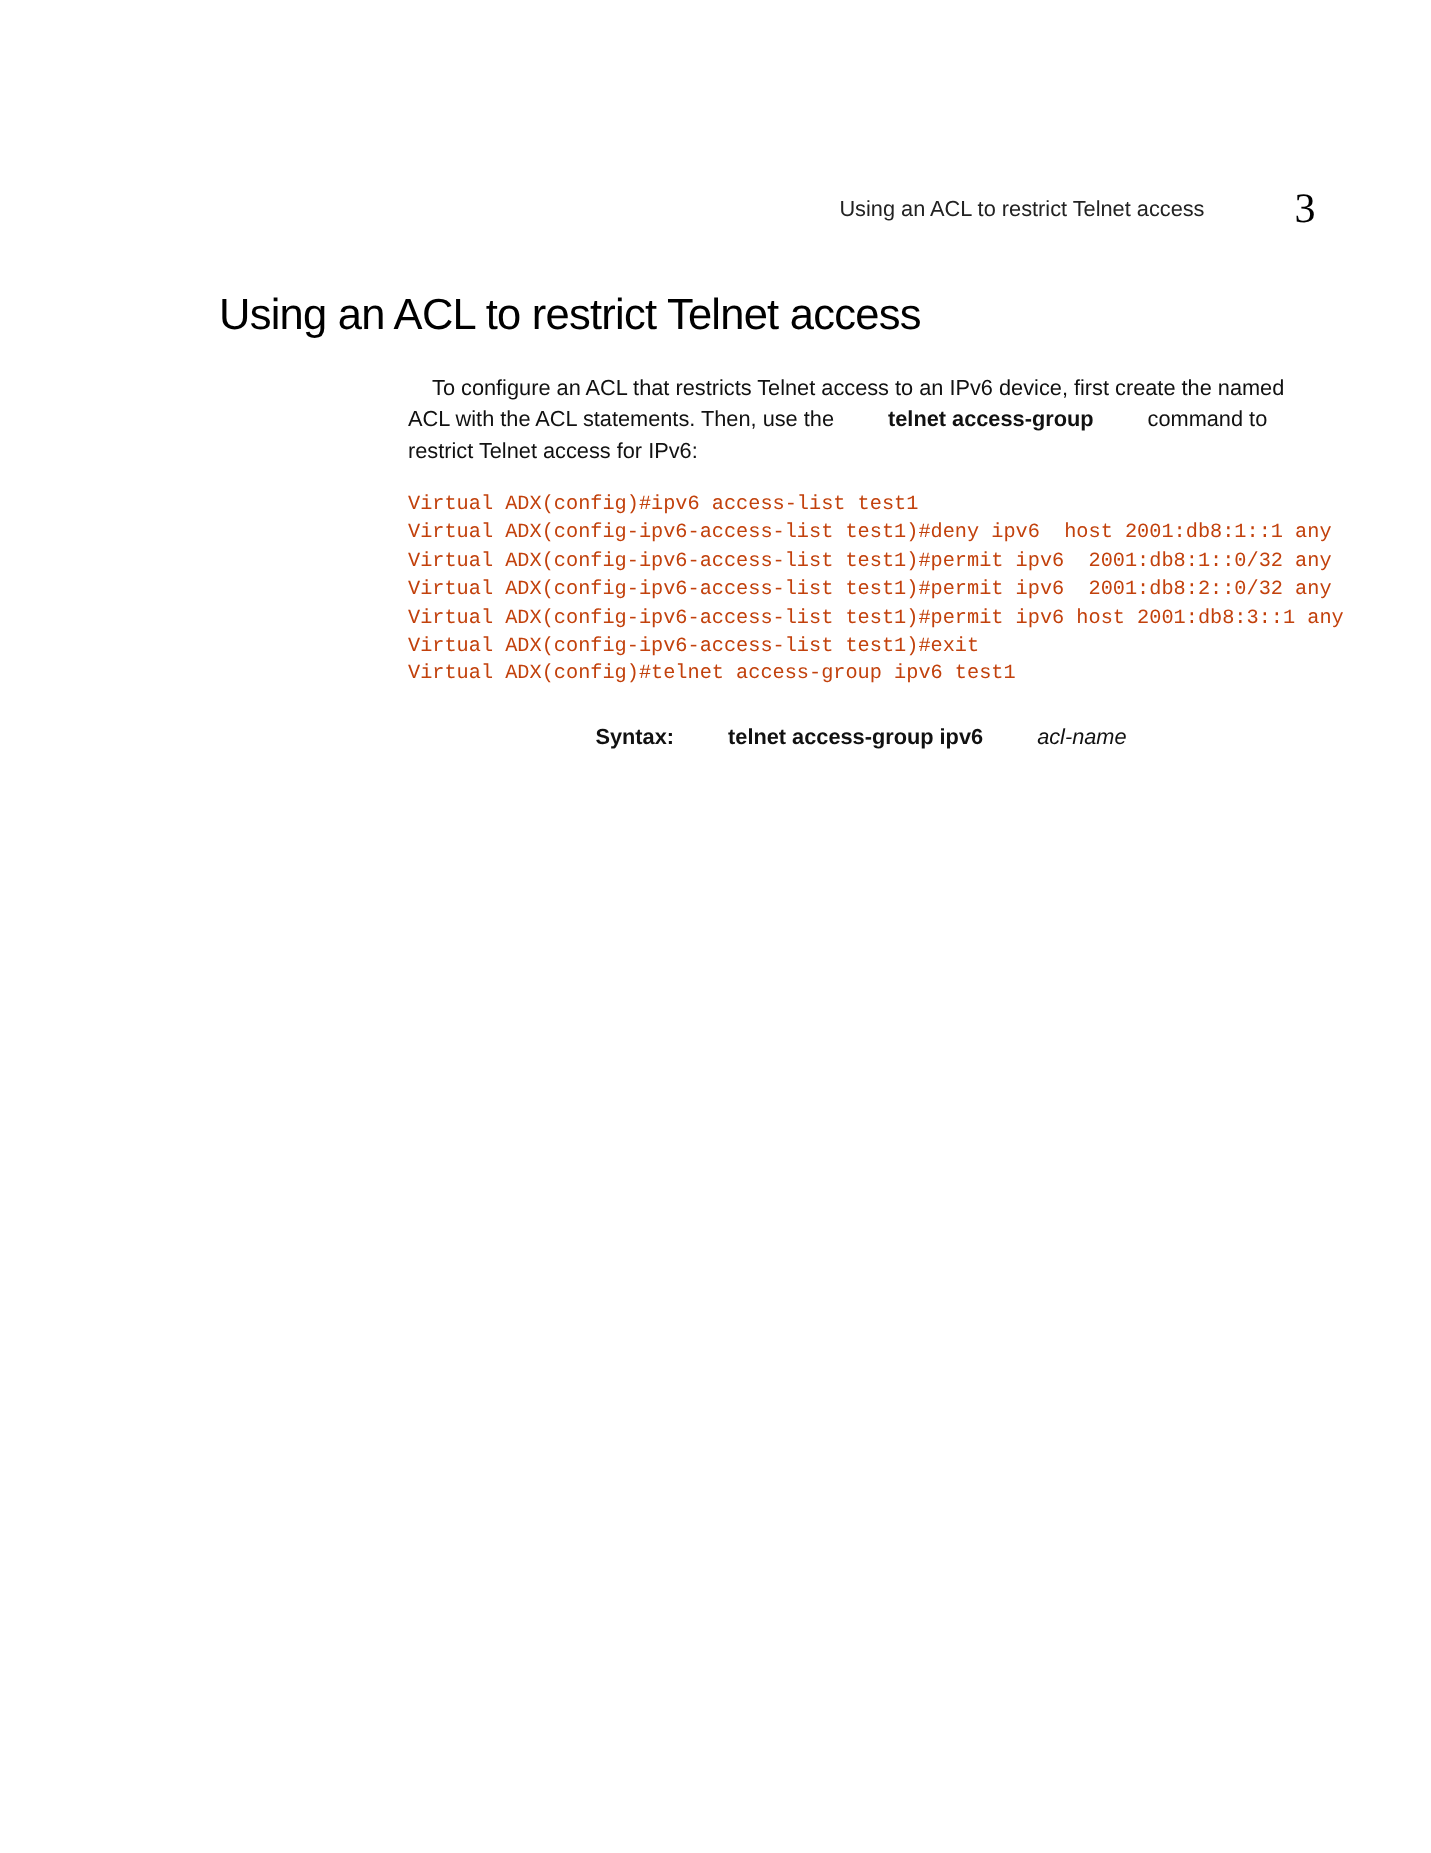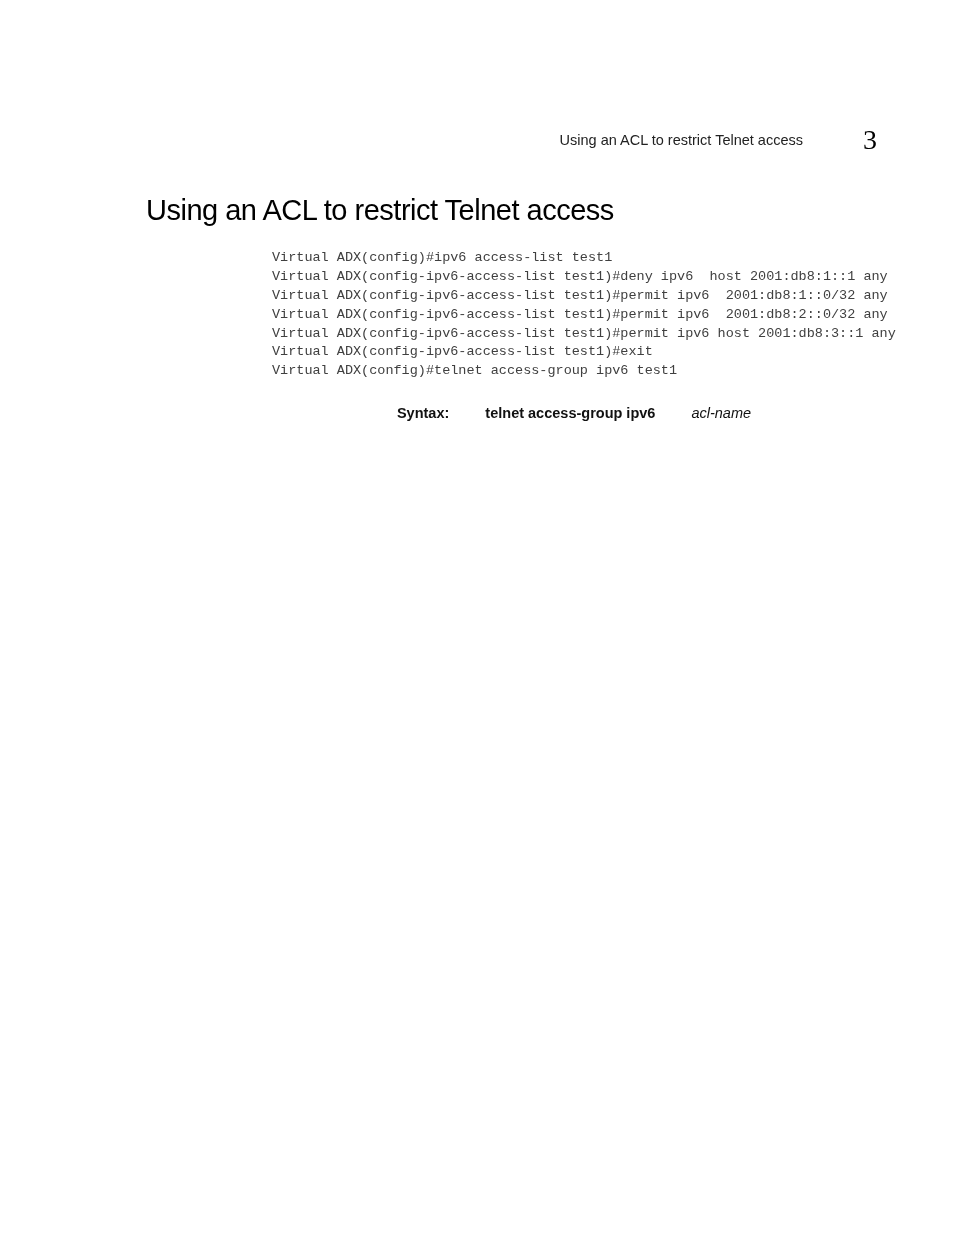--- a/index.html
+++ b/index.html
@@ -56,21 +56,21 @@
     }
     .bold-inline {
       font-weight: bold;
     }
     .code-block {
       font-family: 'Courier New', Courier, monospace;
       font-size: 13.5px;
       line-height: 1.4;
       margin-left: 142px;
       white-space: pre;
-      color: #404040;
+      color: #c2410c;
       margin-bottom: 24px;
     }
     .syntax-line {
       font-size: 14.5px;
       margin-left: 142px;
       color: #111;
       text-align: center;
     }
     .syntax-label {
       font-weight: bold;
@@ -86,20 +86,23 @@
 <body>
 
 <div class="page-header">
   <span class="running-title">Using an ACL to restrict Telnet access</span>
   <span class="chapter-number">3</span>
 </div>
 
 <div class="content">
   <h1 class="section-heading">Using an ACL to restrict Telnet access</h1>
 
+  <p class="body-text">
+    <span>To configure an ACL that restricts Telnet access to an IPv6 device, first create the named ACL with the ACL statements. Then, use the </span><span class="bold-inline">telnet access-group</span><span> command to restrict Telnet access for IPv6:</span>
+  </p>
 
   <div class="code-block">Virtual ADX(config)#ipv6 access-list test1
 Virtual ADX(config-ipv6-access-list test1)#deny ipv6  host 2001:db8:1::1 any
 Virtual ADX(config-ipv6-access-list test1)#permit ipv6  2001:db8:1::0/32 any
 Virtual ADX(config-ipv6-access-list test1)#permit ipv6  2001:db8:2::0/32 any
 Virtual ADX(config-ipv6-access-list test1)#permit ipv6 host 2001:db8:3::1 any
 Virtual ADX(config-ipv6-access-list test1)#exit
 Virtual ADX(config)#telnet access-group ipv6 test1</div>
 
   <p class="syntax-line">

